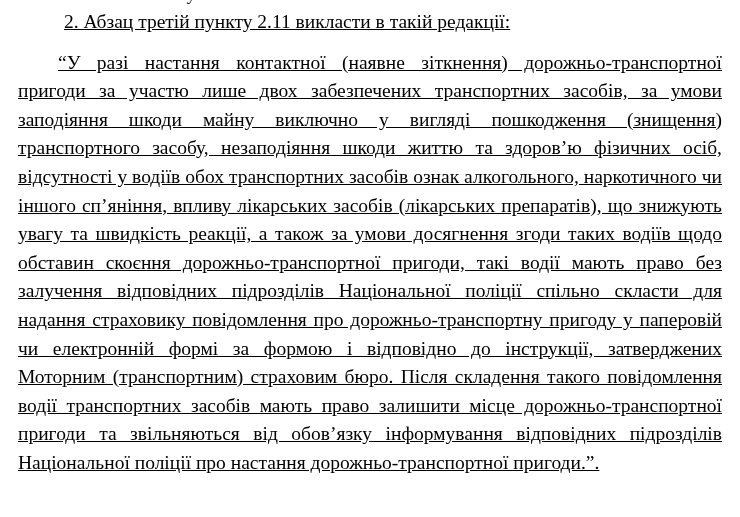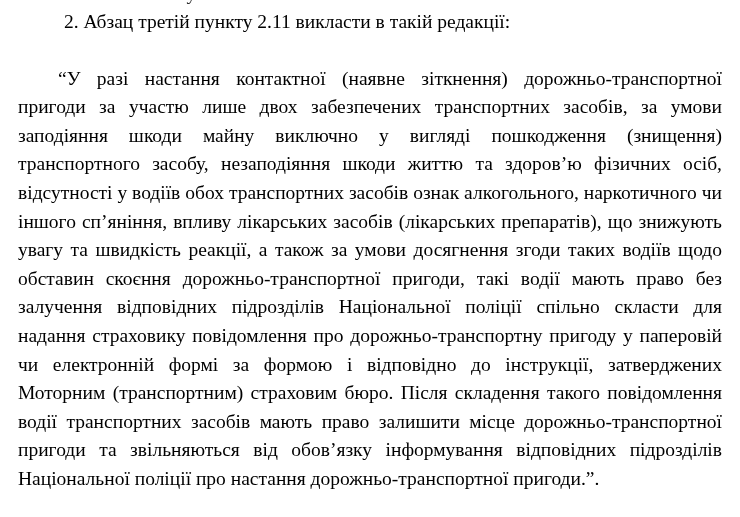--- a/index.html
+++ b/index.html
@@ -34,36 +34,37 @@
   .clipped-line .inner {
     position: relative;
     top: -9px;
     left: 110px;
   }
   .doc-body {
     position: absolute;
     top: 8px;
     left: 18px;
     width: 704px;
+    text-decoration: underline;
   }
   .para {
     margin: 0 0 2px 0;
     font-size: 19.5px;
     line-height: 28.6px;
     text-align: justify;
     text-justify: inter-word;
     text-indent: 46px;
     hyphens: none;
   }
   .para.first {
     text-indent: 46px;
   }
   .para.quote {
     text-indent: 40px;
-    margin-top: 28px;
+    margin-top: 12px;
   }
 </style>
 </head>
 <body>
 
 <div class="page">
 
   <div class="clipped-line">
     <span class="inner">Списку Наказа т. 1</span>
   </div>

